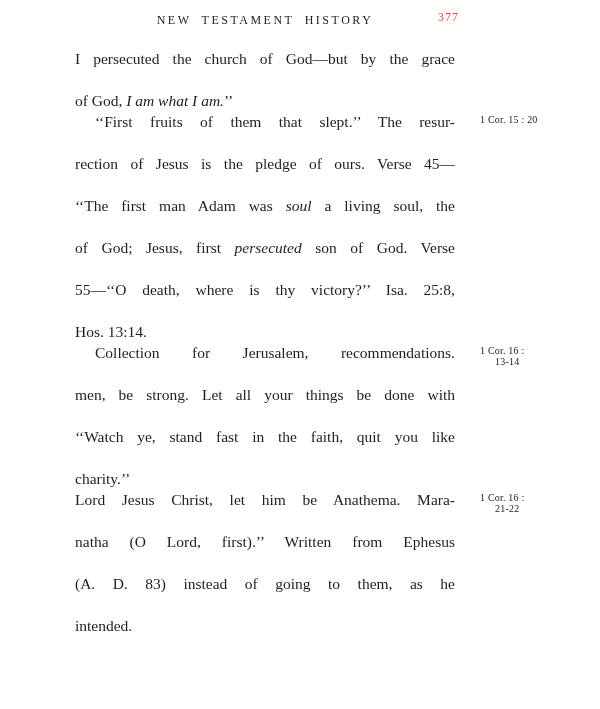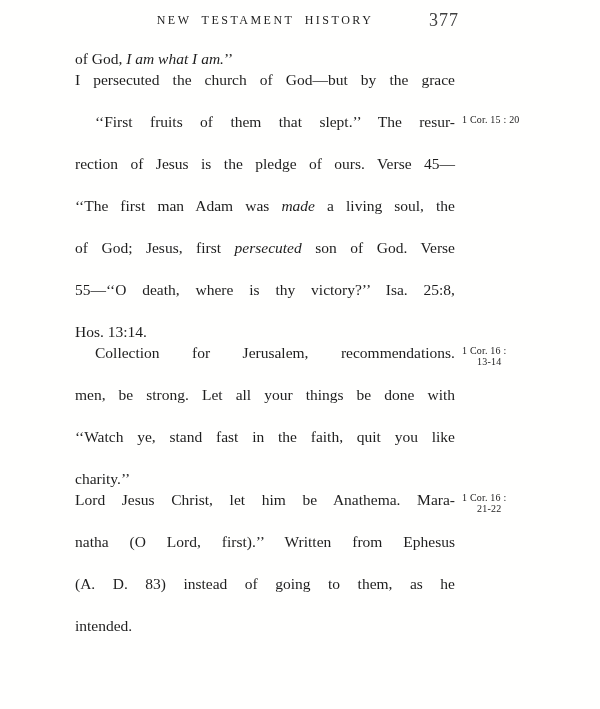--- a/index.html
+++ b/index.html
@@ -26,44 +26,44 @@
     text-align: center;
     font-size: 12px;
     letter-spacing: 2.5px;
     word-spacing: 5px;
     color: #222;
   }
   .page-number {
     position: absolute;
     right: -4px;
     top: -3px;
-    font-size: 18px;
+    font-size: 12px;
     letter-spacing: 1px;
-    color: #404040;
+    color: #ef4444;
   }
   
   .text-column {
     position: absolute;
     top: 48px;
     left: 75px;
     width: 380px;
     font-size: 15.5px;
     line-height: 21px;
   }
   .para { position: relative; }
   .line { text-align: justify; }
   .line.j::after { content: ""; display: inline-block; width: 100%; height: 0; }
   .line.last { text-align: left; }
   .line.ind { text-indent: 20px; }
   em { font-style: italic; }
   
   .margin-note {
     position: absolute;
     left: 100%;
-    margin-left: 7px;
+    margin-left: 25px;
     top: 3px;
     width: 70px;
     font-size: 10px;
     line-height: 11px;
     letter-spacing: 0.2px;
     color: #222;
     white-space: nowrap;
   }
   .margin-note .cont { padding-left: 15px; }
 </style>
@@ -72,30 +72,30 @@
 
 <div class="page">
 
   <div class="running-head">
     <div class="running-title">NEW TESTAMENT HISTORY</div>
     <div class="page-number">377</div>
   </div>
 
   <div class="text-column">
       <div class="para">
+        <div class="line j"><span>I persecuted the church of God—but by the grace</span></div>
         <div class="line last"><span>of God, </span><em>I am what I am.</em><span>’’</span></div>
-        <div class="line j"><span>I persecuted the church of God—but by the grace</span></div>
       </div>
       <div class="para">
         <div class="margin-note">
           <div>1 Cor. 15 : 20</div>
         </div>
         <div class="line j ind"><span>‘‘First fruits of them that slept.’’ The resur-</span></div>
         <div class="line j"><span>rection of Jesus is the pledge of ours. Verse 45—</span></div>
-        <div class="line j"><span>‘‘The first man Adam was </span><em>made</em><span> a living soul, the</span></div>
+        <div class="line j"><span>‘‘The first man Adam was </span><em>soul</em><span> a living soul, the</span></div>
         <div class="line j"><span>of God; Jesus, first </span><em>persecuted</em><span> son of God. Verse</span></div>
         <div class="line j"><span>55—‘‘O death, where is thy victory?’’ Isa. 25:8,</span></div>
         <div class="line last"><span>Hos. 13:14.</span></div>
       </div>
       <div class="para">
         <div class="margin-note">
           <div>1 Cor. 16 :</div>
           <div class="cont">13-14</div>
         </div>
         <div class="line j ind"><span>Collection for Jerusalem, recommendations.</span></div>

